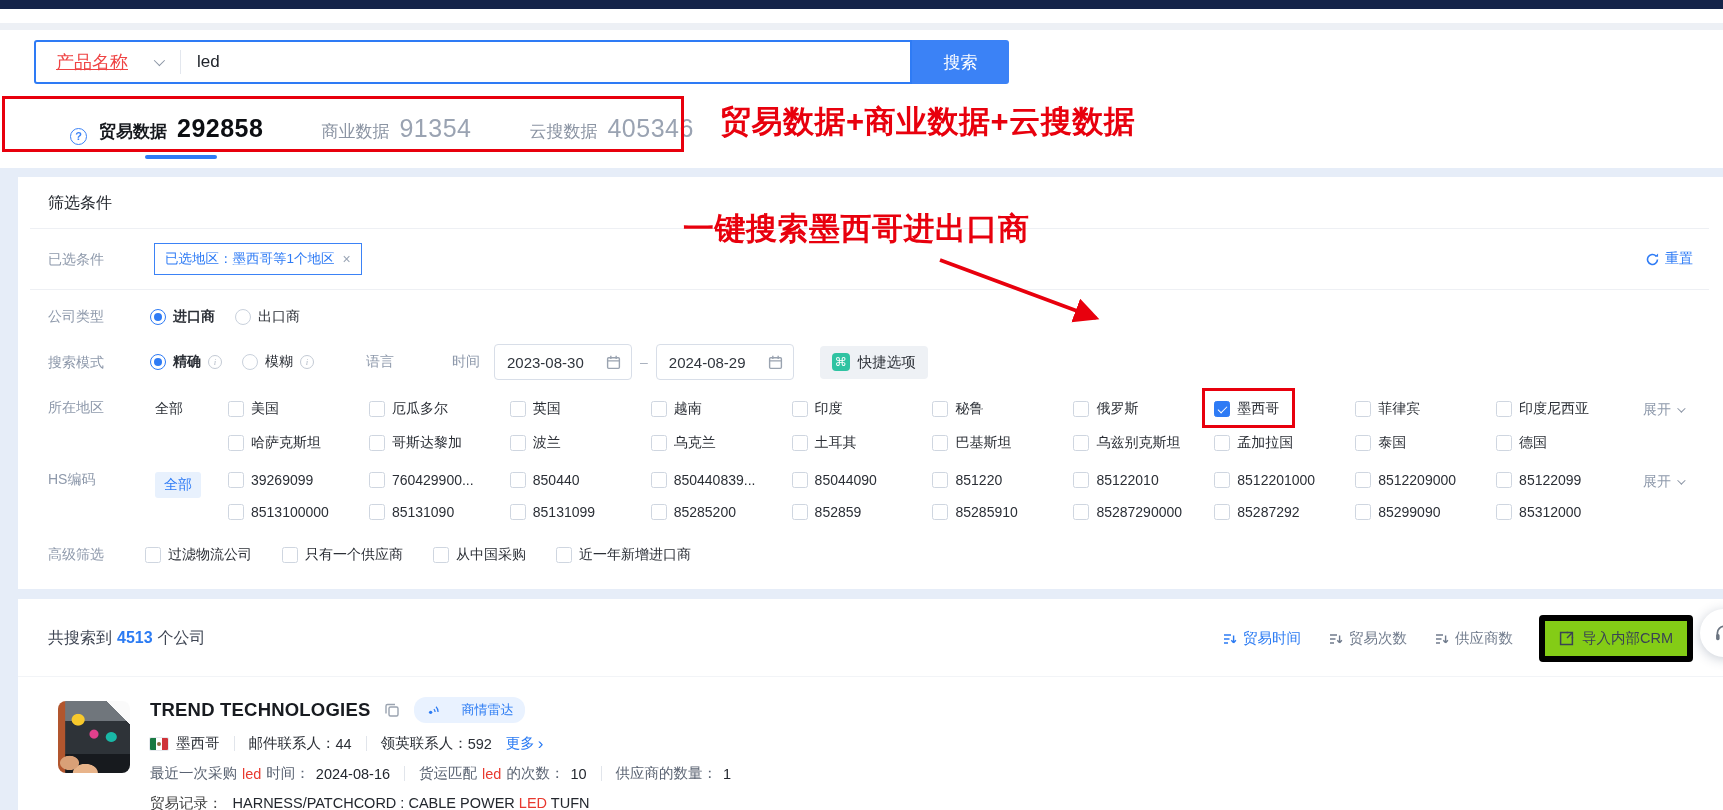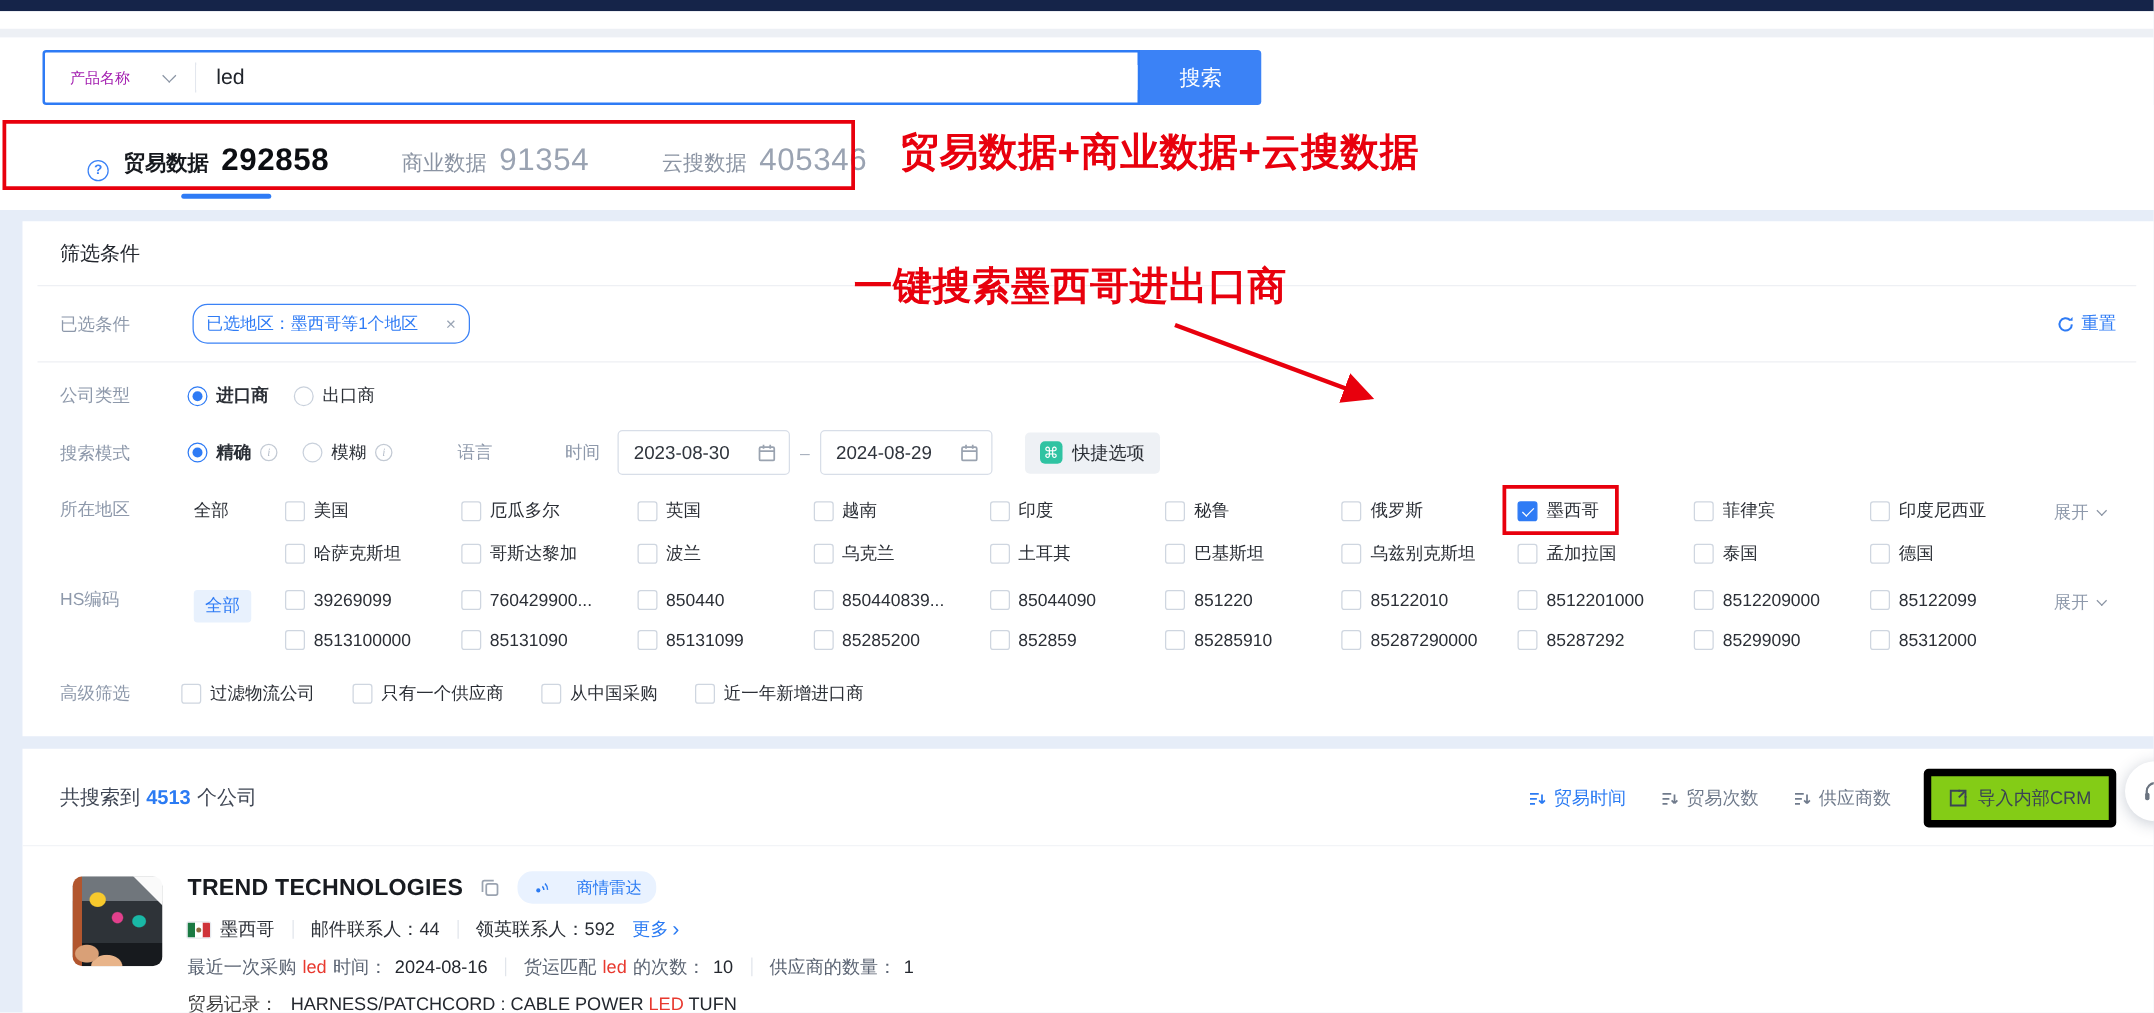--- a/index.html
+++ b/index.html
@@ -8,21 +8,21 @@
 
   
   .topbar { height:9px; background:#152449; width:100%; }
   .chrome-gap { height:21px; background:#fff; border-bottom:7px solid #edf0f5; }
 
   
   .header { background:#fff; padding:10px 0 0 34px; }
   .search-bar { display:flex; width:975px; height:44px; }
   .search-group { flex:1; display:flex; align-items:center; border:2px solid #2e7bf5; border-radius:3px 0 0 3px; background:#fff; }
   .search-cat { display:flex; align-items:center; gap:26px; padding:0 18px 0 20px; cursor:pointer; }
-  .search-cat .txt { font-size:12px; color:#a21caf; }
+  .search-cat .txt { font-size:18px; color:#ef4444;text-decoration:underline; }
   .chev { width:8px; height:8px; border-right:1.6px solid #8a94a4; border-bottom:1.6px solid #8a94a4; transform:rotate(45deg) translateY(-2px); display:inline-block; }
   .search-sep { width:1px; height:24px; background:#e3e7ee; }
   .search-input { flex:1; border:none; outline:none; font-size:17px; color:#20242b; padding:0 16px; font-family:inherit; }
   .search-btn { width:97px; background:#3b82f6; color:#fff; font-size:17px; border:none; border-radius:0 3px 3px 0; cursor:pointer; }
 
   
   .tabs-row { display:flex; align-items:center; background:#fff; padding:20px 0 0 36px; height:84px; }
   .help-icon { width:17px; height:17px; border:1.5px solid #3b82f6; border-radius:50%; color:#3b82f6; font-size:11px; font-weight:bold; display:flex; align-items:center; justify-content:center; margin-right:12px; }
   .tabs { display:flex; gap:58px; }
   .tab { display:flex; align-items:baseline; gap:10px; position:relative; padding-bottom:16px; cursor:pointer; }
@@ -38,21 +38,21 @@
   .filter-panel { padding:12px 14px 16px 12px; margin-bottom:10px; }
   .panel-title { font-size:16px; color:#23272e; padding:4px 0 14px 18px; }
   .hrule { border-top:1px solid #eef0f4; }
 
   .frow { display:flex; align-items:center; padding:9px 0 9px 18px; position:relative; }
   .frow.top { align-items:flex-start; }
   .flabel { width:92px; flex:none; color:#8e99ab; font-size:14px; padding-top:1px; }
 
   
   .sel-row { padding:14px 0 14px 18px; }
-  .tag { display:inline-flex; align-items:center; gap:22px; border:1px solid #3b82f6; border-radius:12px; color:#2e7bf5; font-size:13.5px; padding:6px 10px; margin-left:14px; background:#fff; }
+  .tag { display:inline-flex; align-items:center; gap:8px; border:1px solid #3b82f6; border-radius:0; color:#2e7bf5; font-size:13.5px; padding:6px 10px; margin-left:14px; background:#fff; }
   .tag .x { color:#9aa5b5; font-size:14px; cursor:pointer; }
   .reset { position:absolute; right:16px; top:50%; transform:translateY(-50%); color:#2e7bf5; display:inline-flex; align-items:center; gap:5px; cursor:pointer; font-size:14px; }
 
   
   .radio-group { display:flex; gap:20px; margin-left:10px; align-items:center; }
   .ropt { display:inline-flex; align-items:center; gap:7px; cursor:pointer; }
   .radio { width:16px; height:16px; border:1px solid #c9d1dc; border-radius:50%; background:#fff; position:relative; flex:none; }
   .ropt.selected .radio { border-color:#2e7bf5; border-width:1.5px; }
   .ropt.selected .radio::after { content:''; position:absolute; left:50%; top:50%; transform:translate(-50%,-50%); width:8px; height:8px; border-radius:50%; background:#2e7bf5; }
   .ropt .olabel { color:#2b2f36; }

